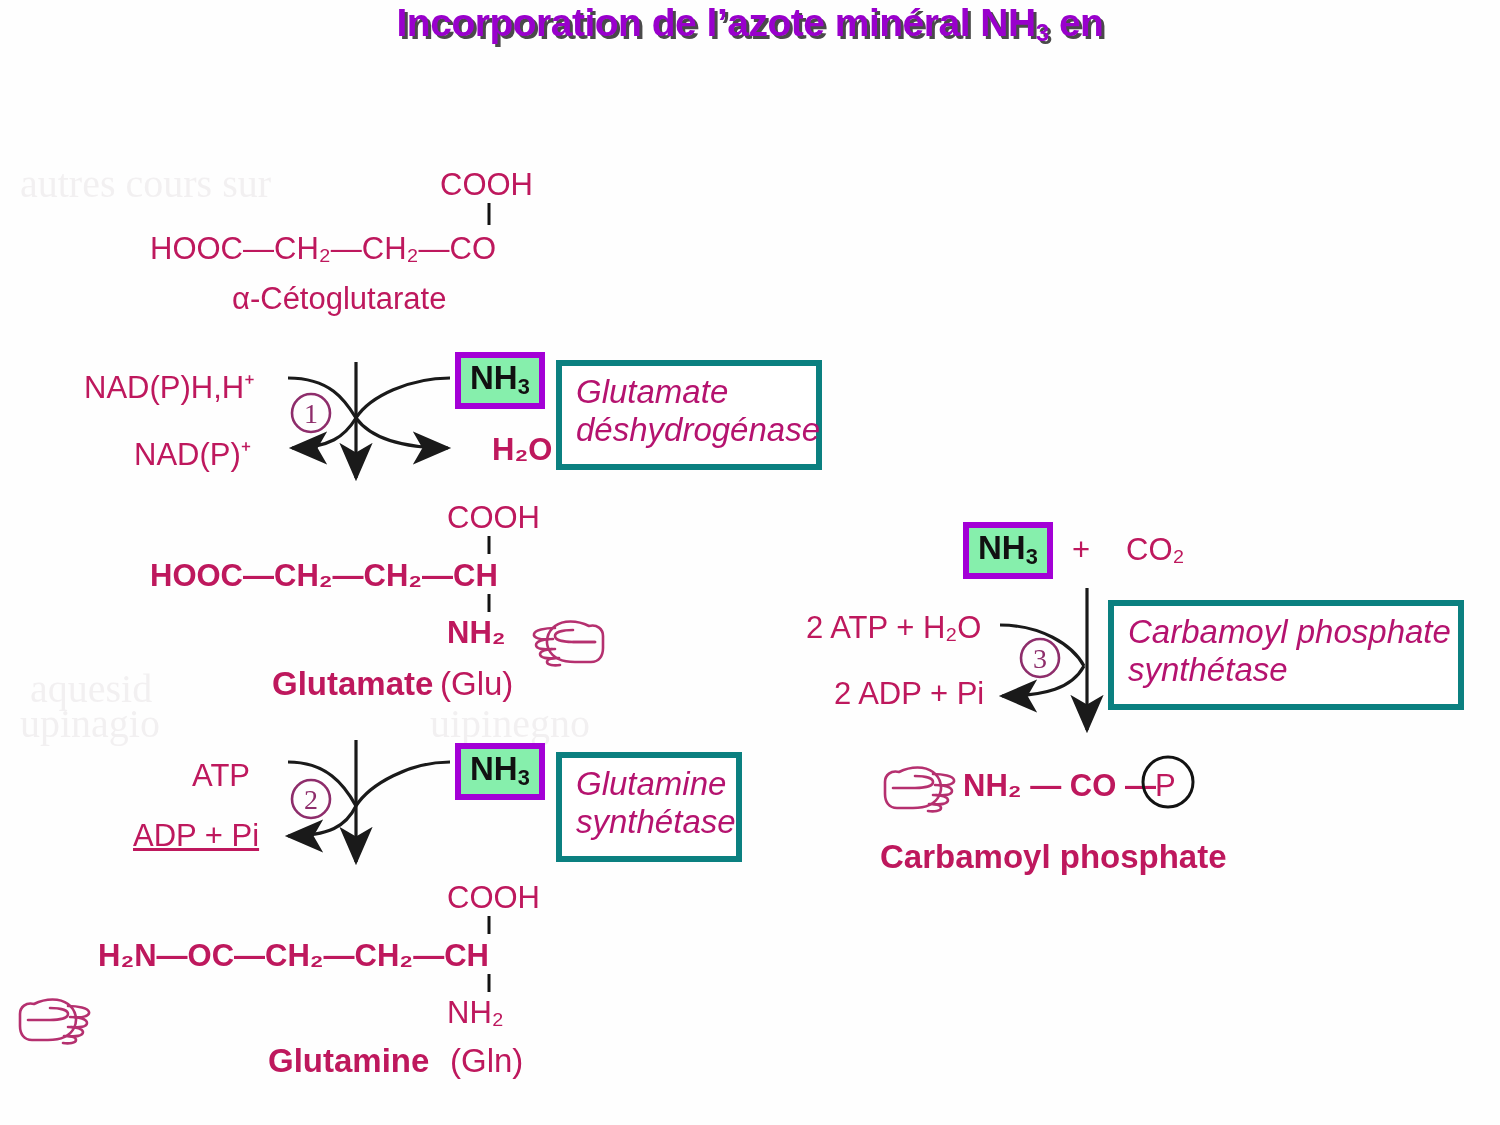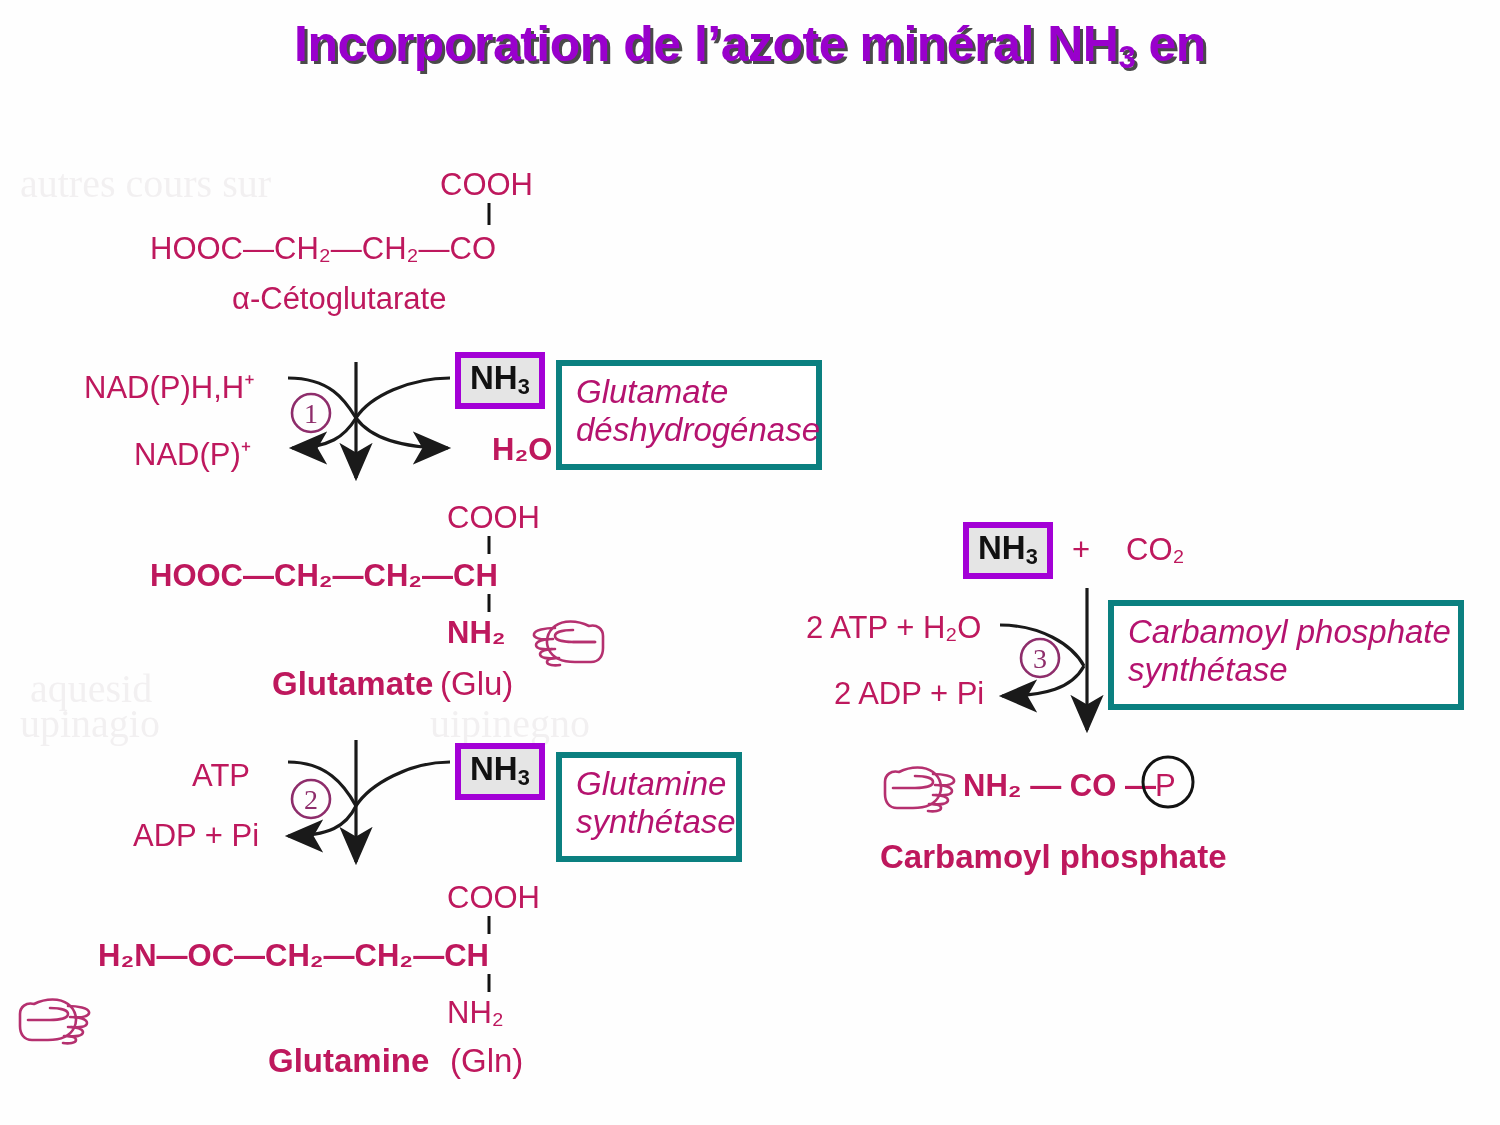--- a/index.html
+++ b/index.html
@@ -18,24 +18,24 @@
 
   
   #title-block {
     position: absolute;
     top: 0px;
     left: 0px;
     width: 1500px;
     height: 145px;
     text-align: center;
     line-height: 1.08;
-    font-size: 50px;
+    font-size: 39px;
     font-weight: bold;
     letter-spacing: -0.5px;
-    padding-top: 17px;
+    padding-top: 2px;
     box-sizing: border-box;
   }
   .t-purple {
     color: #9900cc;
     text-shadow: 3px 3px 0 #4a4a4a;
   }
   .t-teal {
     color: #0c8080;
     text-shadow: 3px 3px 0 #4a4a4a;
   }
@@ -60,21 +60,21 @@
     font-size: 40px;
     font-family: "Liberation Serif", serif;
     white-space: nowrap;
     pointer-events: none;
   }
 
   
   .nh3-box {
     position: absolute;
     border: 6px solid #a300d6;
-    background: #e5e5e5;
+    background: #86efac;
     color: #111;
     font-weight: bold;
     font-size: 33px;
     padding: 3px 9px 5px 9px;
     line-height: 1;
     box-sizing: border-box;
     text-align: right;
   }
   .nh3-box sub { font-size: 0.66em; vertical-align: -0.25em; }
 
@@ -135,21 +135,21 @@
   <span class="enz-line">déshydrogénase</span>
 </div>
 
 <div class="chem s31" style="left:447px; top:500px;">COOH</div>
 <div class="chem s31" style="left:150px; top:558px;font-weight:bold;">HOOC—CH₂—CH₂—CH</div>
 <div class="chem s31 bold" style="left:447px; top:615px;">NH₂</div>
 <div class="chem s33 bold" style="left:272px; top:665px;">Glutamate</div>
 <div class="chem s33" style="left:440px; top:665px;">(Glu)</div>
 
 <div class="chem s31" style="left:192px; top:750px;margin-top:8px;">ATP</div>
-<div class="chem s31" style="left:133px; top:818px;">ADP + Pi</div>
+<div class="chem s31" style="left:133px; top:818px;text-decoration:underline;">ADP + Pi</div>
 
 <div class="nh3-box" style="left:455px; top:743px;">
   <span>NH</span><sub>3</sub>
 </div>
 
 <div class="enz-box" style="left:556px; top:752px; width:186px; height:110px;">
   <span class="enz-line">Glutamine</span>
   <span class="enz-line">synthétase</span>
 </div>
 

